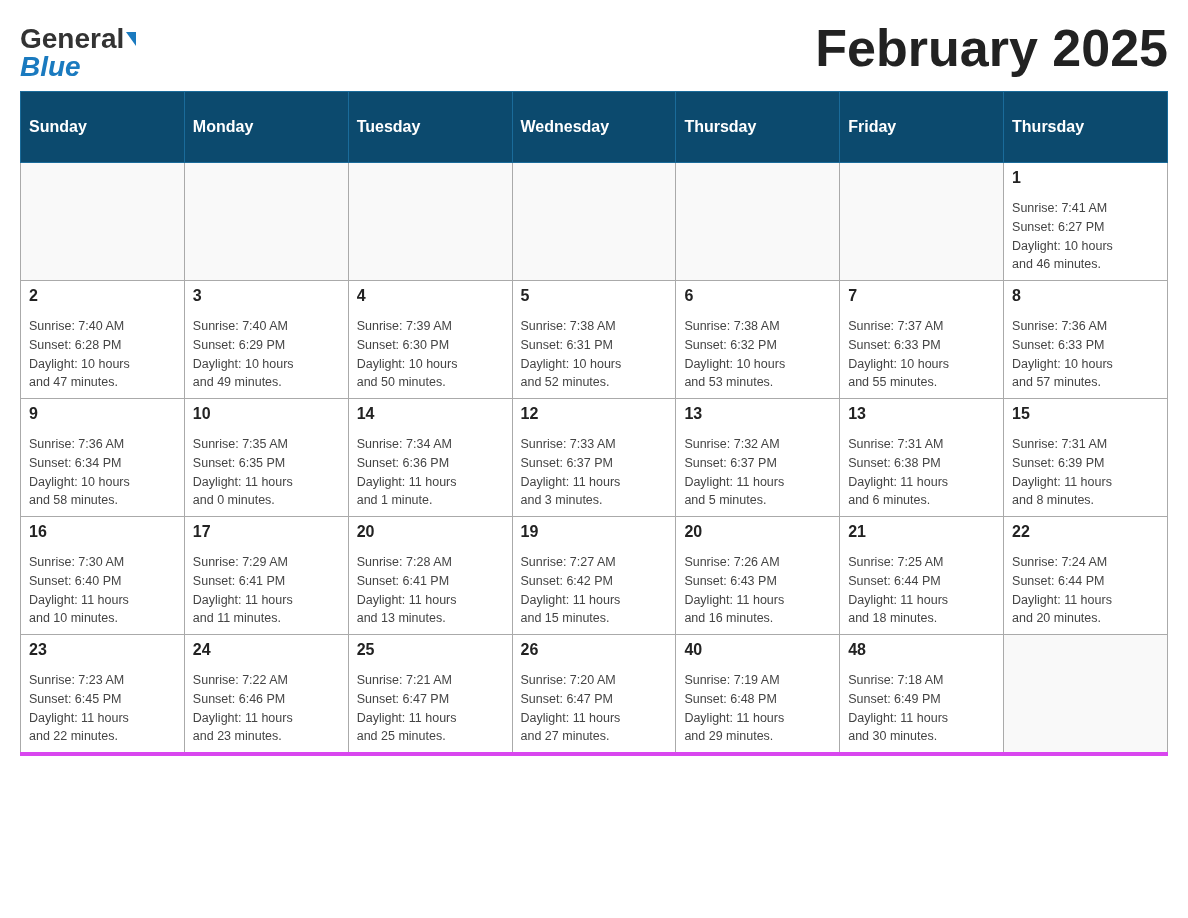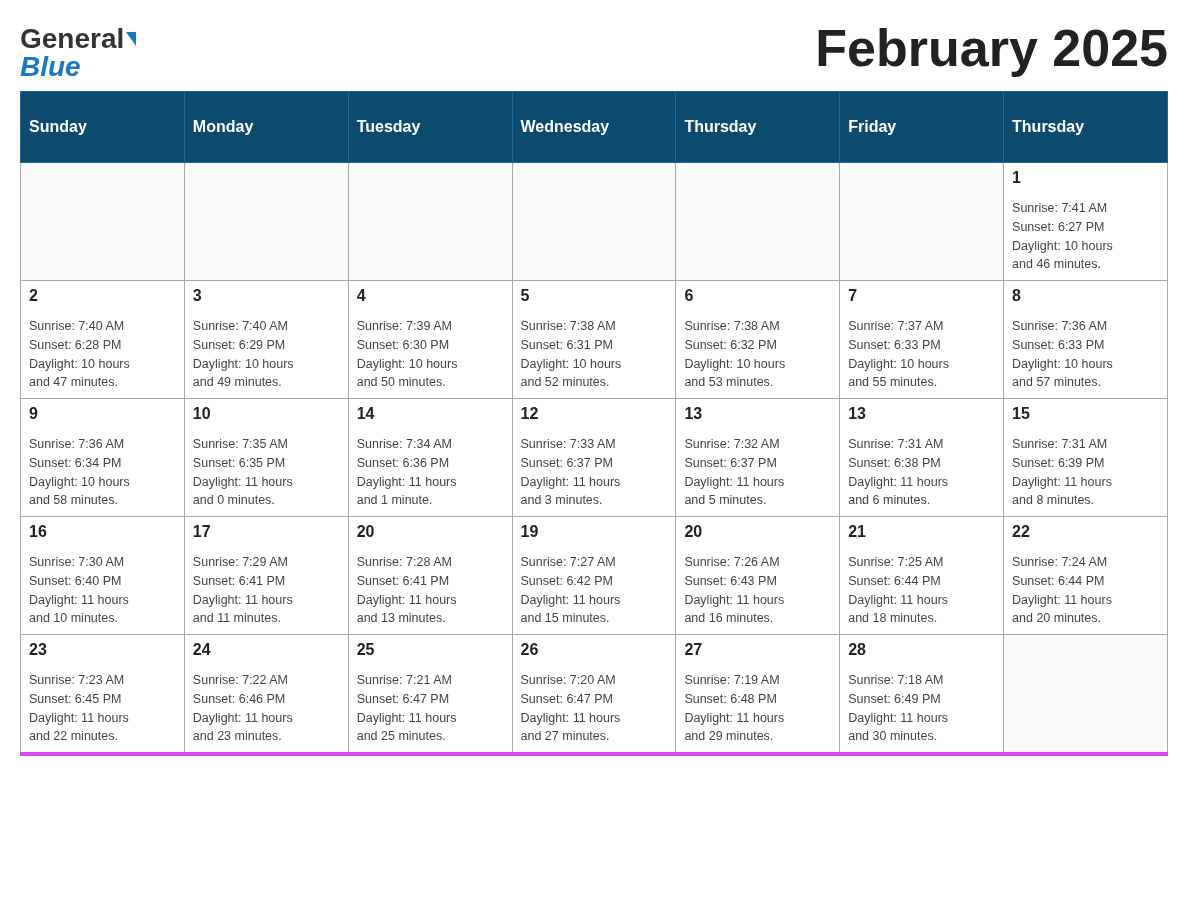--- a/index.html
+++ b/index.html
@@ -255,23 +255,23 @@
         </td>
         <td>
           <div class="day-number">25</div>
           <div class="day-info">Sunrise: 7:21 AM<br>Sunset: 6:47 PM<br>Daylight: 11 hours<br>and 25 minutes.</div>
         </td>
         <td>
           <div class="day-number">26</div>
           <div class="day-info">Sunrise: 7:20 AM<br>Sunset: 6:47 PM<br>Daylight: 11 hours<br>and 27 minutes.</div>
         </td>
         <td>
-          <div class="day-number">27</div>
+          <div class="day-number">40</div>
           <div class="day-info">Sunrise: 7:19 AM<br>Sunset: 6:48 PM<br>Daylight: 11 hours<br>and 29 minutes.</div>
         </td>
         <td>
-          <div class="day-number">28</div>
+          <div class="day-number">48</div>
           <div class="day-info">Sunrise: 7:18 AM<br>Sunset: 6:49 PM<br>Daylight: 11 hours<br>and 30 minutes.</div>
         </td>
         <td class="empty"></td>
       </tr>
     </tbody>
 </table>
 
 </body></html>

